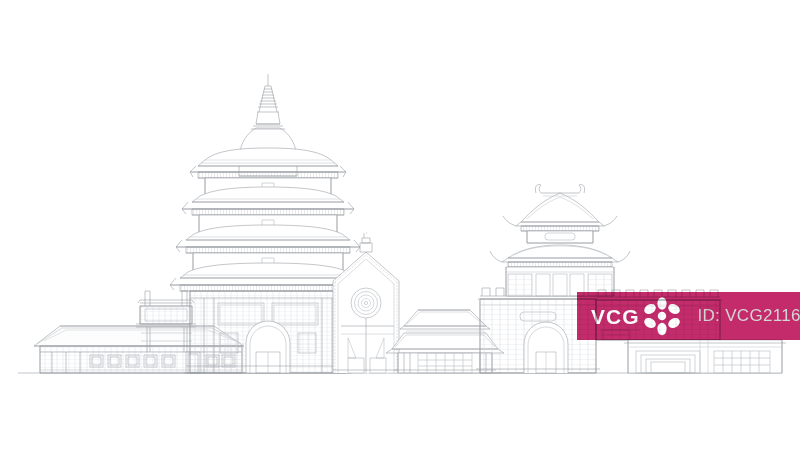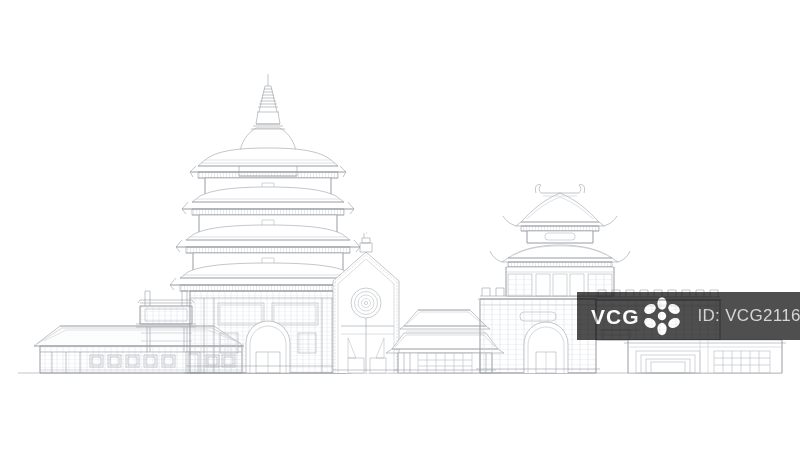--- a/index.html
+++ b/index.html
@@ -7,21 +7,21 @@
     width:800px;height:457px;overflow:hidden;
     background:#ffffff;
     font-family:"Liberation Sans",sans-serif;
     position:relative;
   }
   #stage{position:absolute;left:0;top:0;width:800px;height:457px;background:#fff;}
   #art{position:absolute;left:0;top:0;width:800px;height:457px;}
   .wm-band{
     position:absolute;
     display:flex;align-items:center;
-    background:#404040;
+    background:#be185d;
     mix-blend-mode:multiply;
     opacity:.92;
   }
   .wm-logo{display:flex;align-items:center;gap:2px;margin-left:14px;}
   .wm-text{
     font-weight:bold;font-size:21px;letter-spacing:1px;
     color:#ffffff;line-height:1;
   }
   .wm-flower{width:40px;height:40px;display:block;}
   .wm-id{

